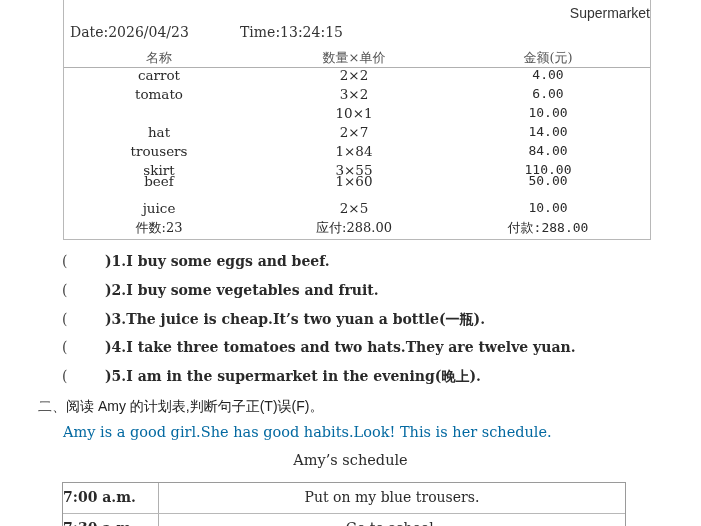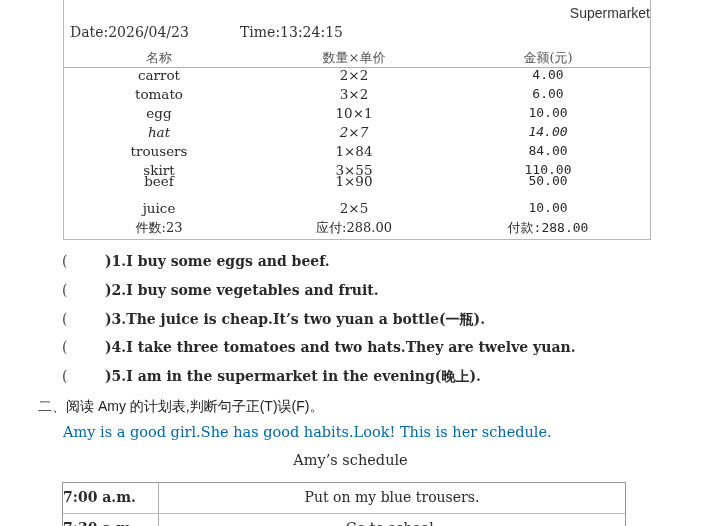--- a/index.html
+++ b/index.html
@@ -53,42 +53,41 @@
     <span class="c1">carrot</span>
     <span class="c2">2×2</span>
     <span class="c3">4.00</span>
   </div>
   <div class="r-row" style="top:87px;">
     <span class="c1">tomato</span>
     <span class="c2">3×2</span>
     <span class="c3">6.00</span>
   </div>
   <div class="r-row" style="top:106px;">
-    <span class="c1">egg</span>
     <span class="c2">10×1</span>
     <span class="c3">10.00</span>
   </div>
-  <div class="r-row" style="top:125px;font-style:italic;">
+  <div class="r-row" style="top:125px;">
     <span class="c1">hat</span>
     <span class="c2">2×7</span>
     <span class="c3">14.00</span>
   </div>
   <div class="r-row" style="top:144px;">
     <span class="c1">trousers</span>
     <span class="c2">1×84</span>
     <span class="c3">84.00</span>
   </div>
   <div class="r-row" style="top:163px;">
     <span class="c1">skirt</span>
     <span class="c2">3×55</span>
     <span class="c3">110.00</span>
   </div>
   <div class="r-row" style="top:174px;">
     <span class="c1">beef</span>
-    <span class="c2">1×90</span>
+    <span class="c2">1×60</span>
     <span class="c3">50.00</span>
   </div>
   <div class="r-row" style="top:201px;">
     <span class="c1">juice</span>
     <span class="c2">2×5</span>
     <span class="c3">10.00</span>
   </div>
   <div class="r-row foot" style="top:220px;">
     <span class="c1">件数:23</span>
     <span class="c2">应付:288.00</span>

